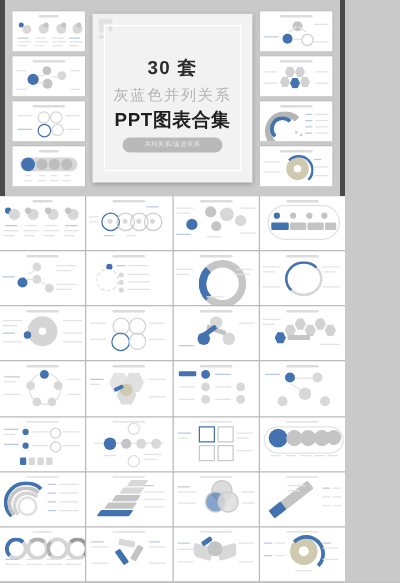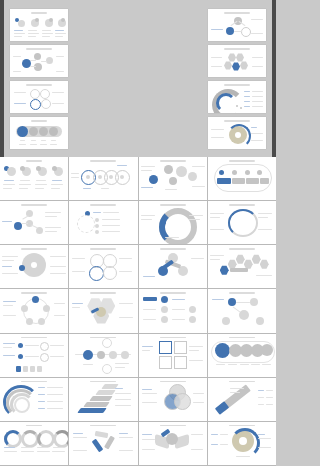--- a/index.html
+++ b/index.html
@@ -163,20 +163,33 @@
           <div class="ln" style="left:31px;top:23px;width:5px;"></div>
           <div class="ln" style="left:41px;top:23px;width:5px;"></div>
           <div class="ln" style="left:9px;top:27px;width:7px;"></div>
           <div class="ln" style="left:20px;top:27px;width:7px;"></div>
           <div class="ln" style="left:30px;top:27px;width:7px;"></div>
           <div class="ln" style="left:40px;top:27px;width:7px;"></div>
         </div>
       </div>
     </div>
 
+    <div class="hero-card">
+      <div class="hero-card-inner"></div>
+      <div class="quote">
+        <i class="q1"></i>
+          <i class="q2"></i>
+          <i class="q3"></i>
+          <i class="q4"></i>
+      </div>
+      <div class="t-big">30 套</div>
+      <div class="t-sub">灰蓝色并列关系</div>
+      <div class="t-main">PPT图表合集</div>
+      <div class="t-pill">并列关系/递进关系</div>
+    </div>
 
     <div class="hero-col right">
       <div class="hero-thumb">
         <div class="art">
           <div class="ttl"></div>
           <div class="cir g2" style="left:26px;top:8px;width:8px;height:8px;"></div>
           <div class="cir bl" style="left:18px;top:18px;width:8px;height:8px;"></div>
           <div class="ring" style="left:33px;top:18px;width:8px;height:8px;border:1px solid #cfcfcf;"></div>
           <div class="ln" style="left:22px;top:14px;width:8px;transform:rotate(-35deg);"></div>
           <div class="ln" style="left:30px;top:14px;width:8px;transform:rotate(35deg);"></div>

